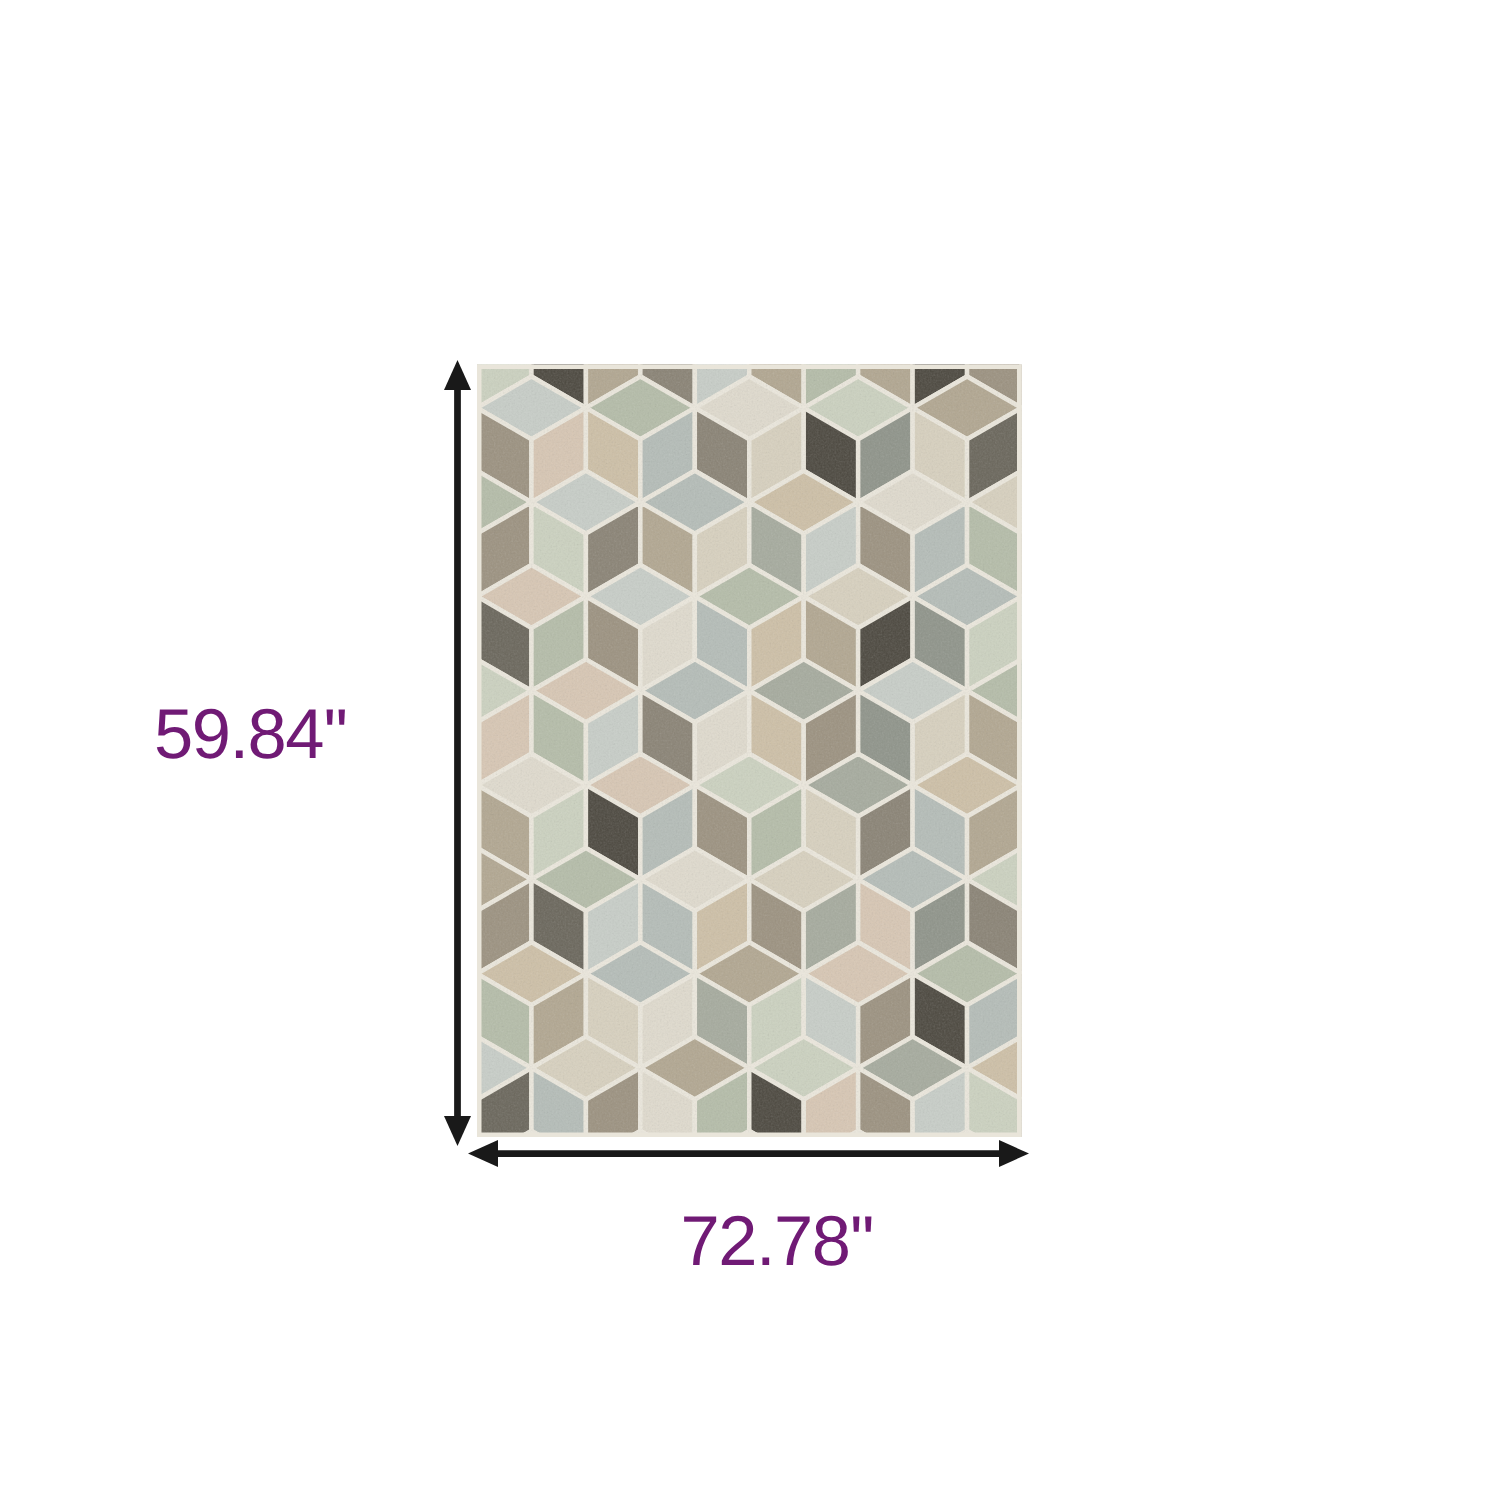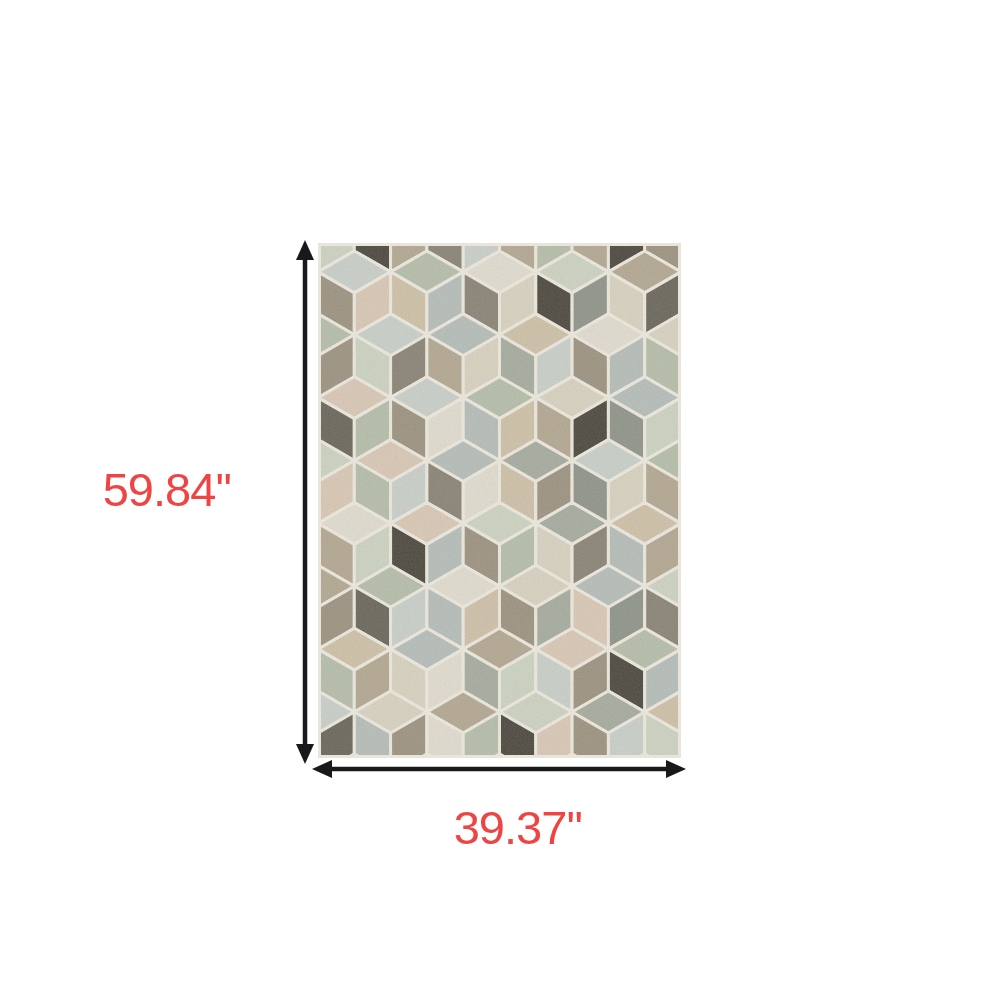--- a/index.html
+++ b/index.html
@@ -19,21 +19,21 @@
   .arrows{
     position:absolute;left:0;top:0;
     width:1000px;height:1000px;
     pointer-events:none;
   }
   .dim-label{
     position:absolute;
     transform:translate(-50%,-50%);
     font-size:47px;
     letter-spacing:-1px;
-    color:#ef4444;
+    color:#701a75;
     white-space:nowrap;
   }
   .label-height{left:167px;top:489px;}
   .label-width{left:518px;top:827px;}
 </style>
 </head>
 <body>
 
 <div class="stage">
 
@@ -259,15 +259,15 @@
     </g>
     <g stroke="#191919" fill="#191919">
       <line x1="328" y1="769" x2="670" y2="769" stroke-width="4.5" fill="none"></line>
       <polygon points="312,769 332,760 332,778" stroke="none"></polygon>
       <polygon points="686,769 666,760 666,778" stroke="none"></polygon>
     </g>
   </svg>
 
   <div class="dim-label label-height">59.84''</div>
 
-  <div class="dim-label label-width">39.37''</div>
+  <div class="dim-label label-width">72.78''</div>
 
 </div>
 
 </body></html>

